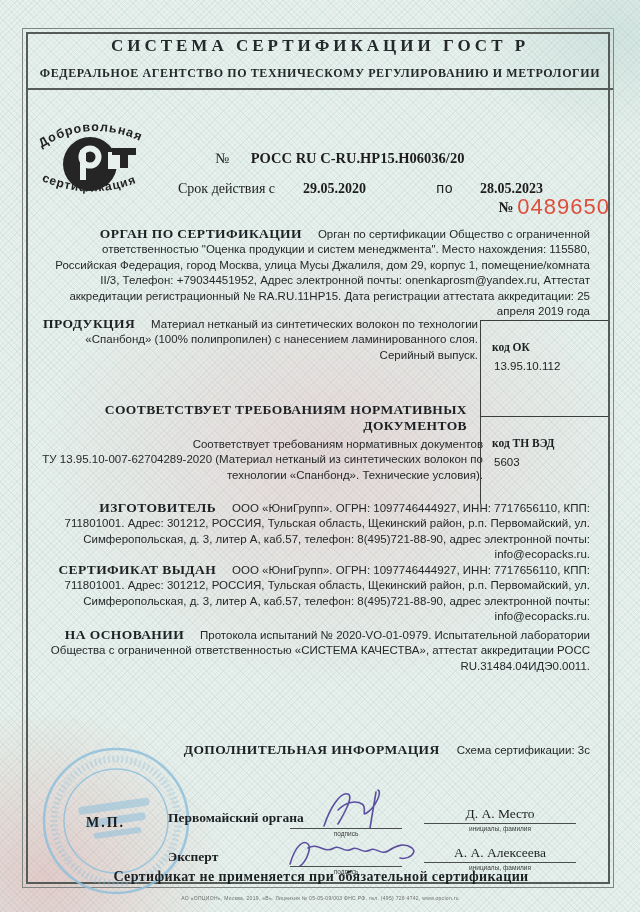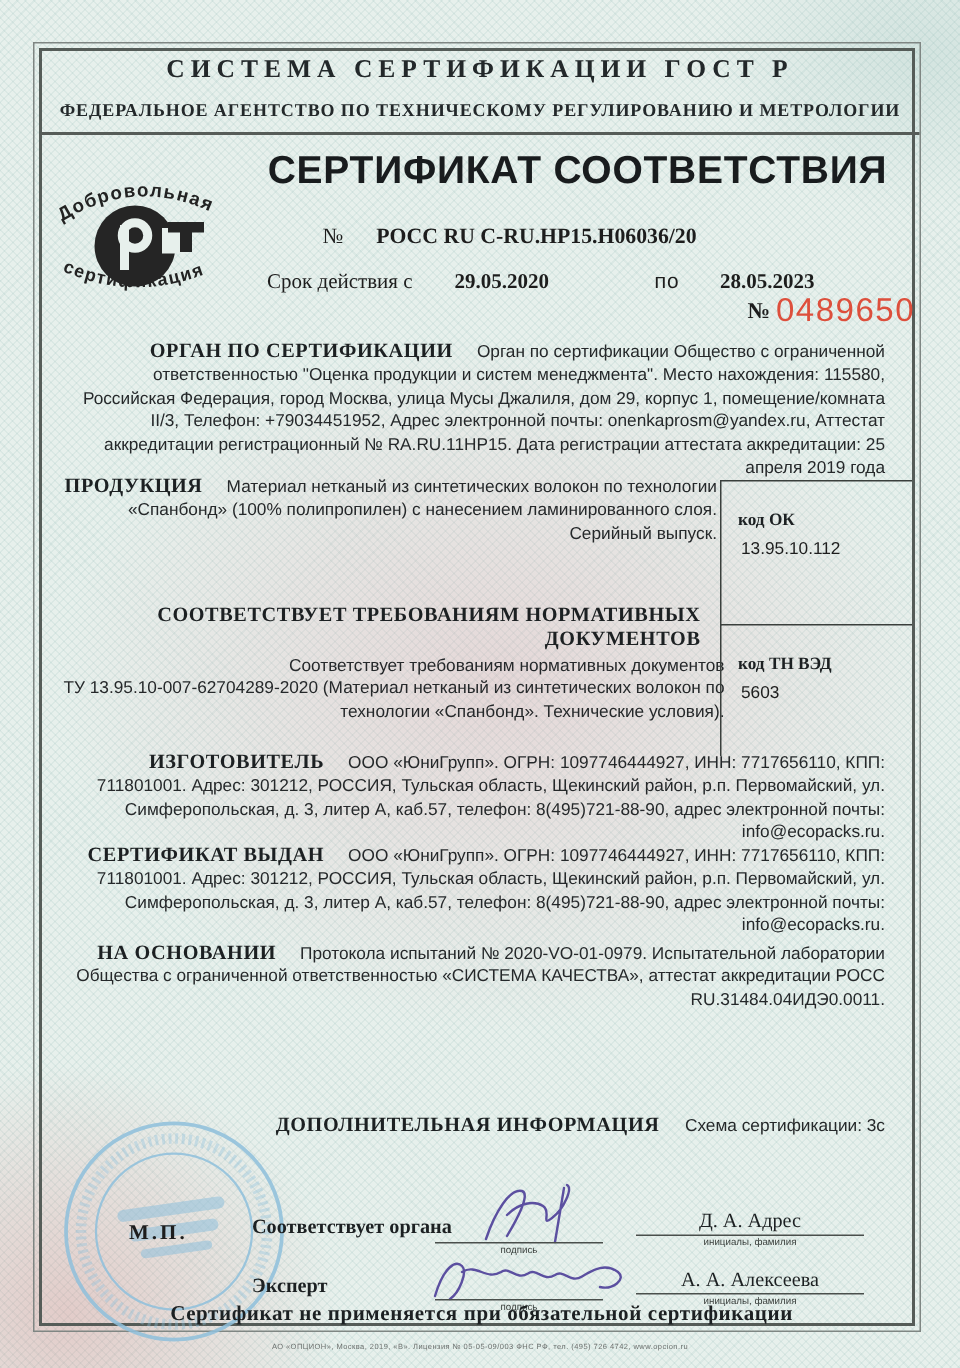--- a/index.html
+++ b/index.html
@@ -98,21 +98,20 @@
     <g>
       <circle cx="62" cy="72" r="27" fill="#252525"></circle>
       <rect x="80" y="60" width="16" height="17" fill="#e7f0ec"></rect>
       <path d="M55 58 V 88" stroke="#e7f0ec" stroke-width="6" fill="none"></path>
       <circle cx="62" cy="65" r="8.5" fill="none" stroke="#e7f0ec" stroke-width="6"></circle>
       <rect x="84" y="56" width="24" height="7" fill="#252525"></rect>
       <rect x="92" y="56" width="8" height="20" fill="#252525"></rect>
     </g>
   </svg>
 
-  <div class="abs title">СЕРТИФИКАТ СООТВЕТСТВИЯ</div>
 
   <div class="abs numline">
     <span class="nl-label">№</span><span>РОСС RU C-RU.HP15.H06036/20</span>
   </div>
 
   <div class="abs validity" style="width:430px;">
     <span class="v-label">Срок действия  с</span>
     <span class="v-from">29.05.2020</span>
     <span class="v-po">по</span>
     <span class="v-to">28.05.2023</span>
@@ -167,41 +166,41 @@
       <circle cx="80" cy="79" r="62" stroke-width="7" stroke-dasharray="2 2.5" opacity="0.45"></circle>
     </g>
     <g fill="#8fc0dc" opacity="0.55" transform="rotate(-8 80 79)">
       <rect x="44" y="60" width="72" height="8" rx="4"></rect>
       <rect x="50" y="74" width="60" height="8" rx="4"></rect>
       <rect x="56" y="88" width="48" height="6" rx="3"></rect>
     </g>
   </svg>
   <div class="abs mp">М.П.</div>
 
-  <div class="abs role role1">Соответствует органа</div>
+  <div class="abs role role1">Первомайский органа</div>
   <div class="abs role role2">Эксперт</div>
 
   <svg class="abs" style="left:296px; top:788px;" width="112" height="44" viewBox="0 0 112 44">
     <path d="M28 38 C 34 20, 44 4, 52 6 C 58 8, 48 26, 42 36 M42 22 C 50 14, 60 12, 66 16 C 72 20, 64 30, 72 24 C 80 18, 86 4, 82 2 M80 4 L 74 40" fill="none" stroke="#5b4fa0" stroke-width="1.6" stroke-linecap="round"></path>
   </svg>
   <svg class="abs" style="left:286px; top:836px;" width="148" height="36" viewBox="0 0 148 36">
     <path d="M4 28 C 10 8, 18 4, 22 8 C 26 12, 20 26, 14 30 M22 12 C 32 6, 38 18, 48 12 C 54 8, 58 18, 66 13 C 72 9, 76 19, 84 14 C 90 10, 94 20, 102 15 C 110 10, 118 6, 126 12 C 132 17, 122 24, 114 22" fill="none" stroke="#5b4fa0" stroke-width="1.6" stroke-linecap="round"></path>
   </svg>
 
   <div class="abs sigcell sigcell1">
     <div class="ln"></div>
     <div class="cap">подпись</div>
   </div>
   <div class="abs sigcell sigcell2">
     <div class="ln"></div>
     <div class="cap">подпись</div>
   </div>
 
   <div class="abs namecell namecell1">
-    <div class="nm">Д. А. Адрес</div>
+    <div class="nm">Д. А. Место</div>
     <div class="ln"></div>
     <div class="cap">инициалы, фамилия</div>
   </div>
   <div class="abs namecell namecell2">
     <div class="nm">А. А. Алексеева</div>
     <div class="ln"></div>
     <div class="cap">инициалы, фамилия</div>
   </div>
 
   <div class="abs footnote">Сертификат не применяется при обязательной сертификации</div>

